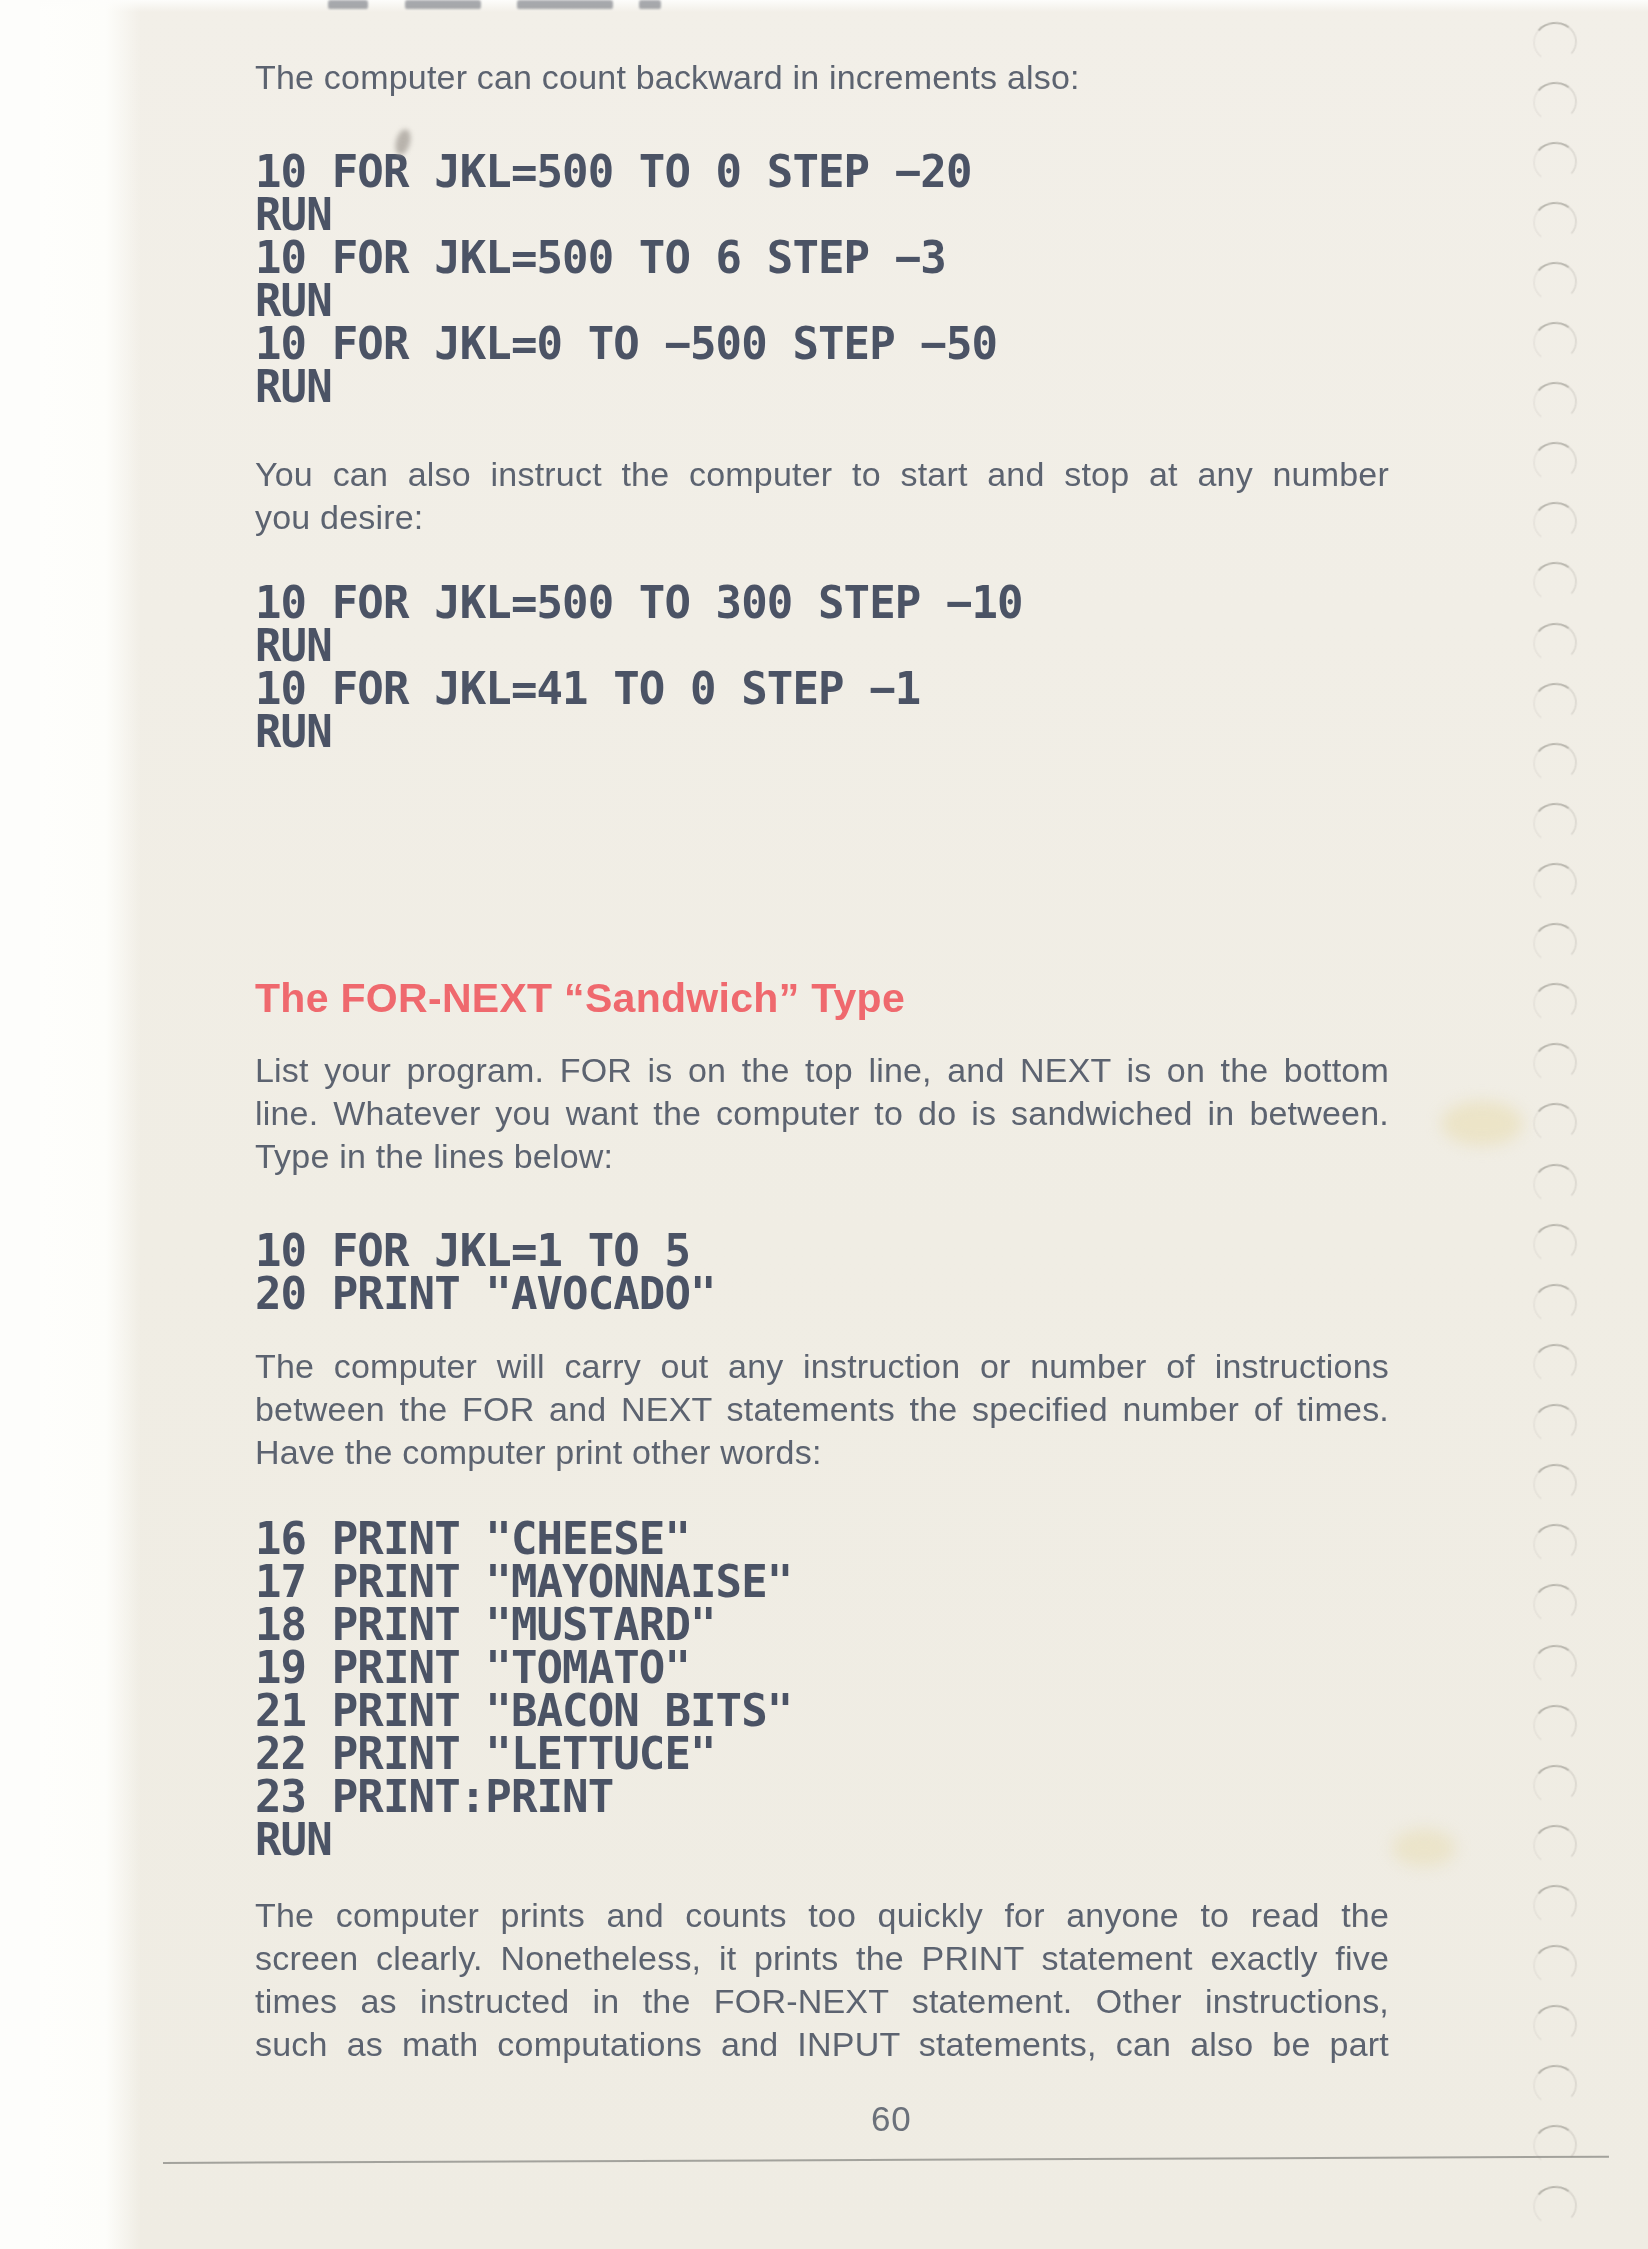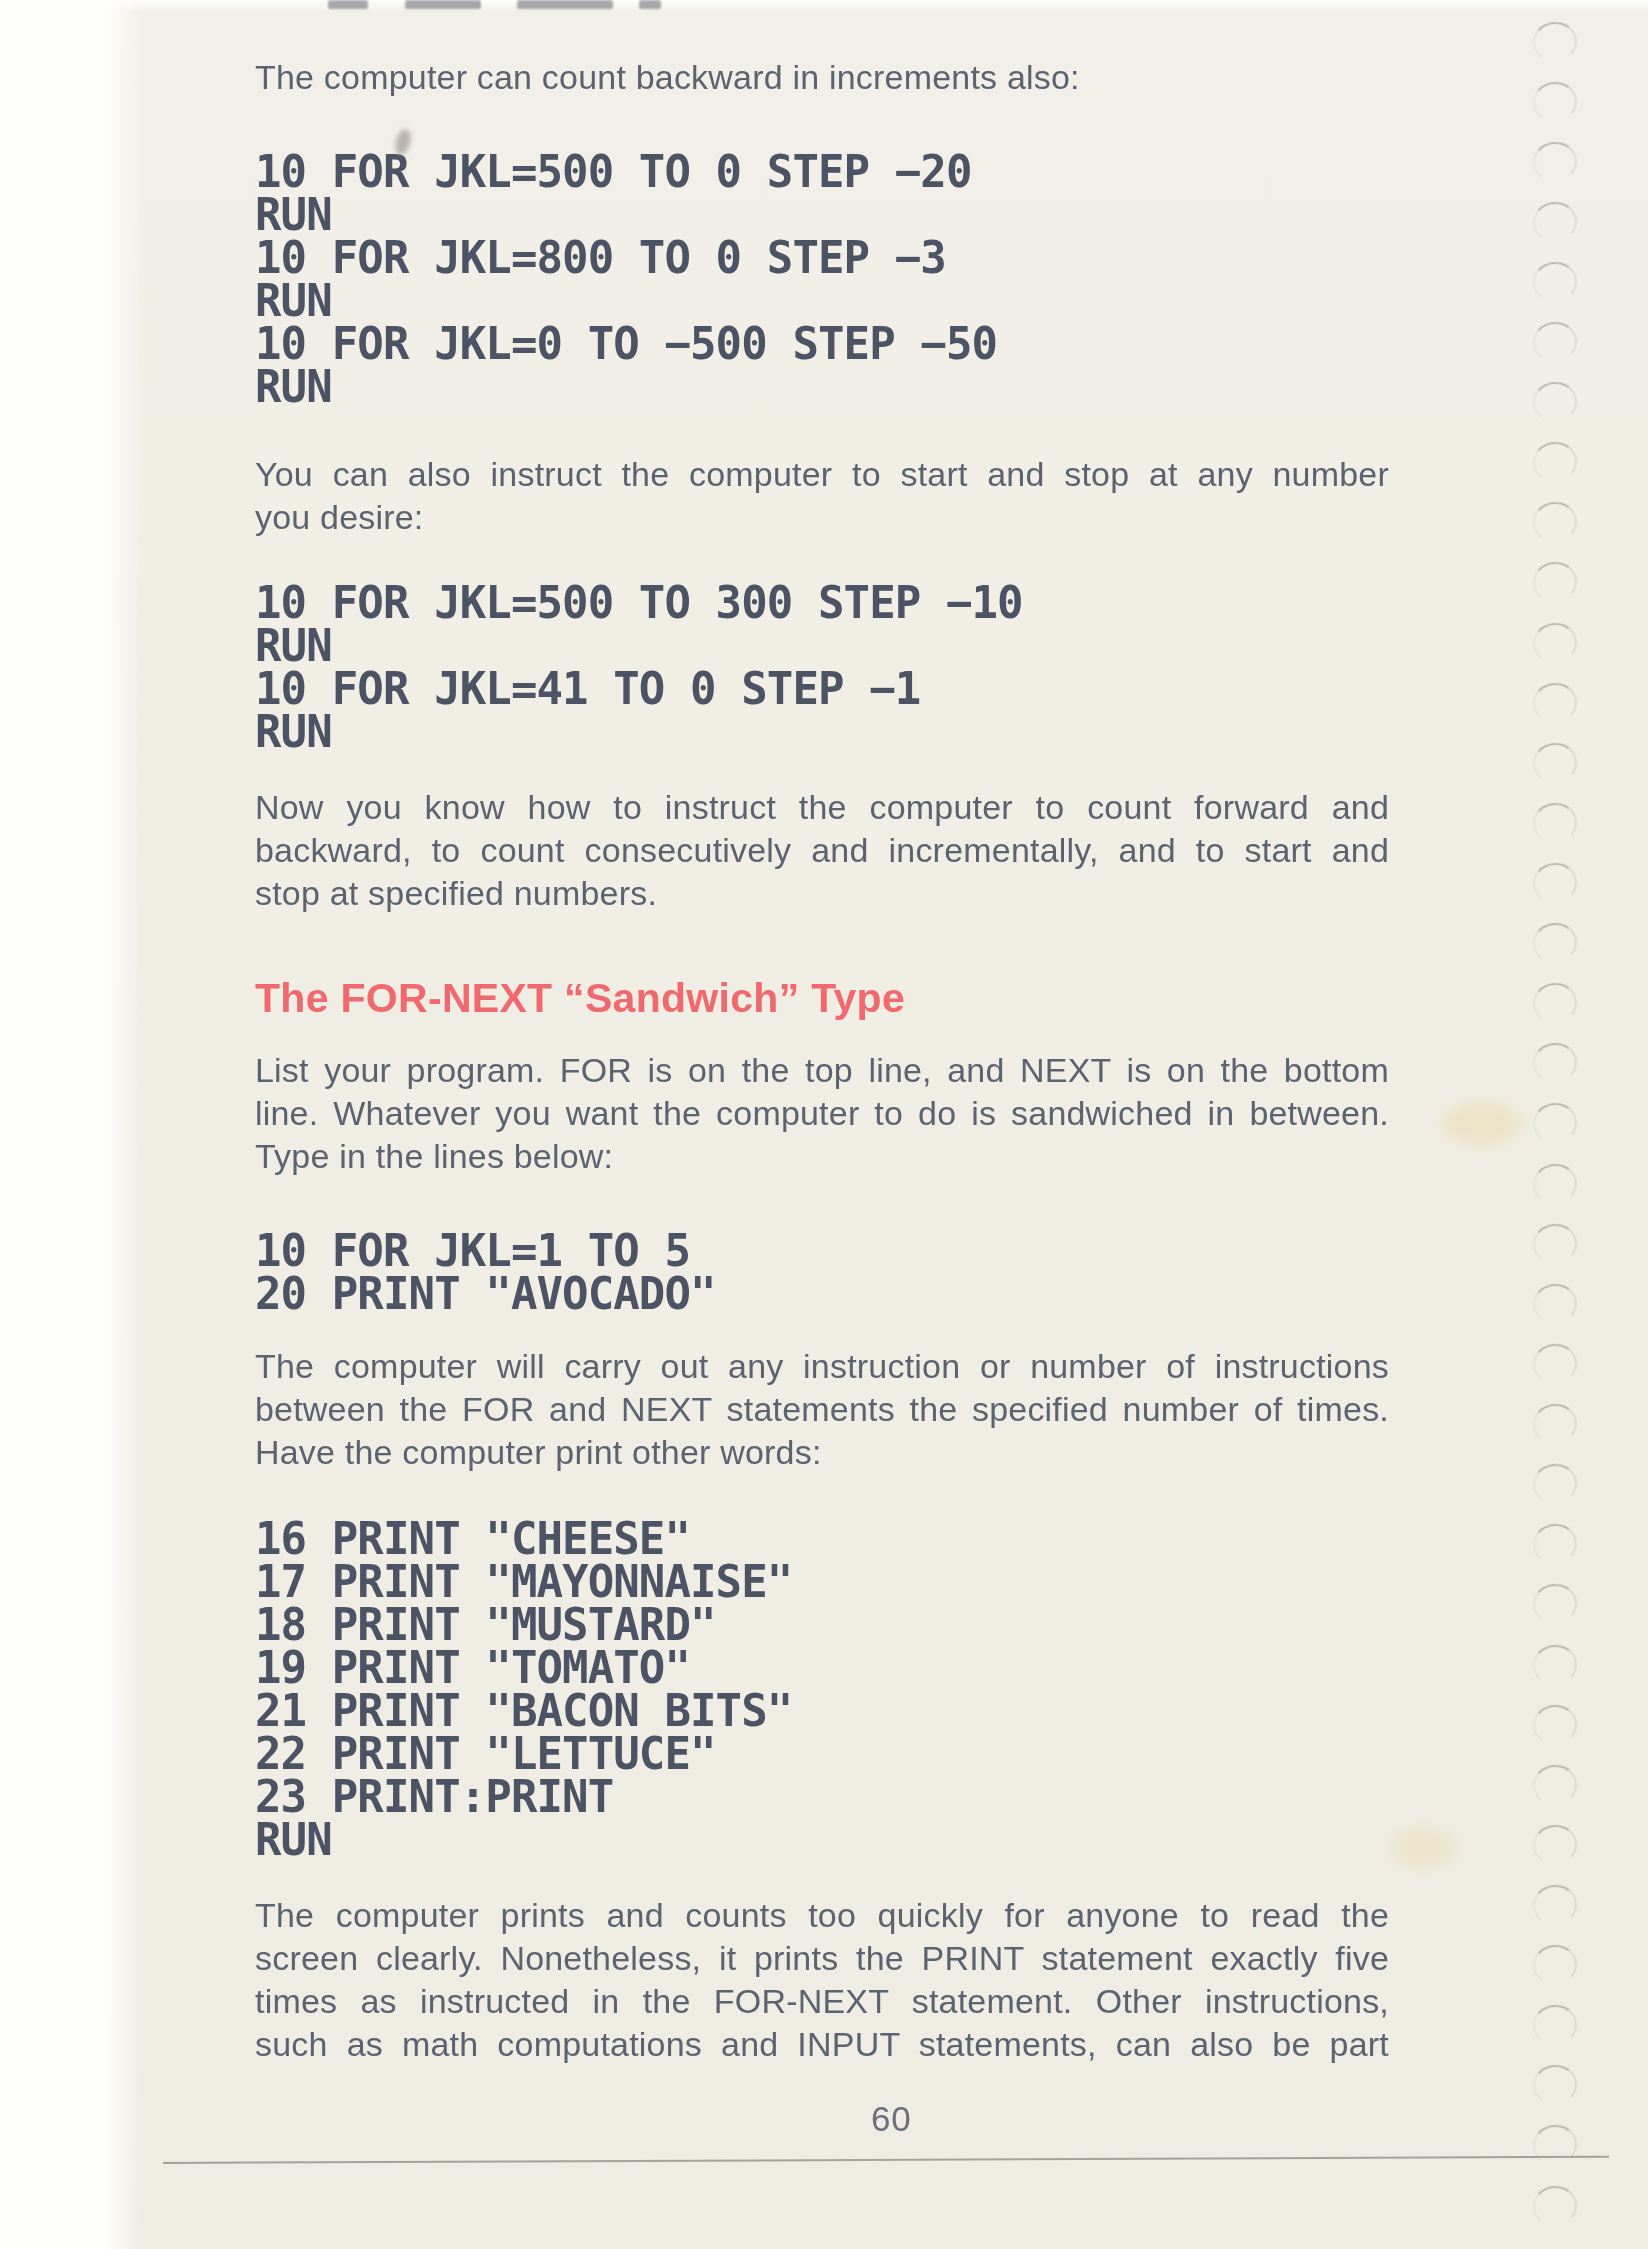--- a/index.html
+++ b/index.html
@@ -87,44 +87,39 @@
   <div class="top-artifact" style="left:477px;width:96px;"></div>
   <div class="top-artifact" style="left:599px;width:22px;"></div>
 
   <div class="block" style="top:56px;">
     <div class="body-line lline">The computer can count backward in increments also:</div>
   </div>
 
   <div class="block" style="top:150px;">
     <div class="code-line">10 FOR JKL=500 TO 0 STEP −20</div>
     <div class="code-line">RUN</div>
-    <div class="code-line">10 FOR JKL=800 TO 0 STEP −3</div>
+    <div class="code-line">10 FOR JKL=500 TO 6 STEP −3</div>
     <div class="code-line">RUN</div>
     <div class="code-line">10 FOR JKL=0 TO −500 STEP −50</div>
     <div class="code-line">RUN</div>
   </div>
   <div class="smudge"></div>
 
   <div class="block" style="top:453px;">
     <div class="body-line jline">You can also instruct the computer to start and stop at any number</div>
     <div class="body-line lline">you desire:</div>
   </div>
 
   <div class="block" style="top:581px;">
     <div class="code-line">10 FOR JKL=500 TO 300 STEP −10</div>
     <div class="code-line">RUN</div>
     <div class="code-line">10 FOR JKL=41 TO 0 STEP −1</div>
     <div class="code-line">RUN</div>
   </div>
 
-  <div class="block" style="top:786px;">
-    <div class="body-line jline">Now you know how to instruct the computer to count forward and</div>
-    <div class="body-line jline">backward, to count consecutively and incrementally, and to start and</div>
-    <div class="body-line lline">stop at specified numbers.</div>
-  </div>
 
   <div class="block" style="top:974px;">
     <div class="heading">The FOR-NEXT “Sandwich” Type</div>
   </div>
 
   <div class="block" style="top:1049px;">
     <div class="body-line jline">List your program. FOR is on the top line, and NEXT is on the bottom</div>
     <div class="body-line jline">line. Whatever you want the computer to do is sandwiched in between.</div>
     <div class="body-line lline">Type in the lines below:</div>
   </div>

